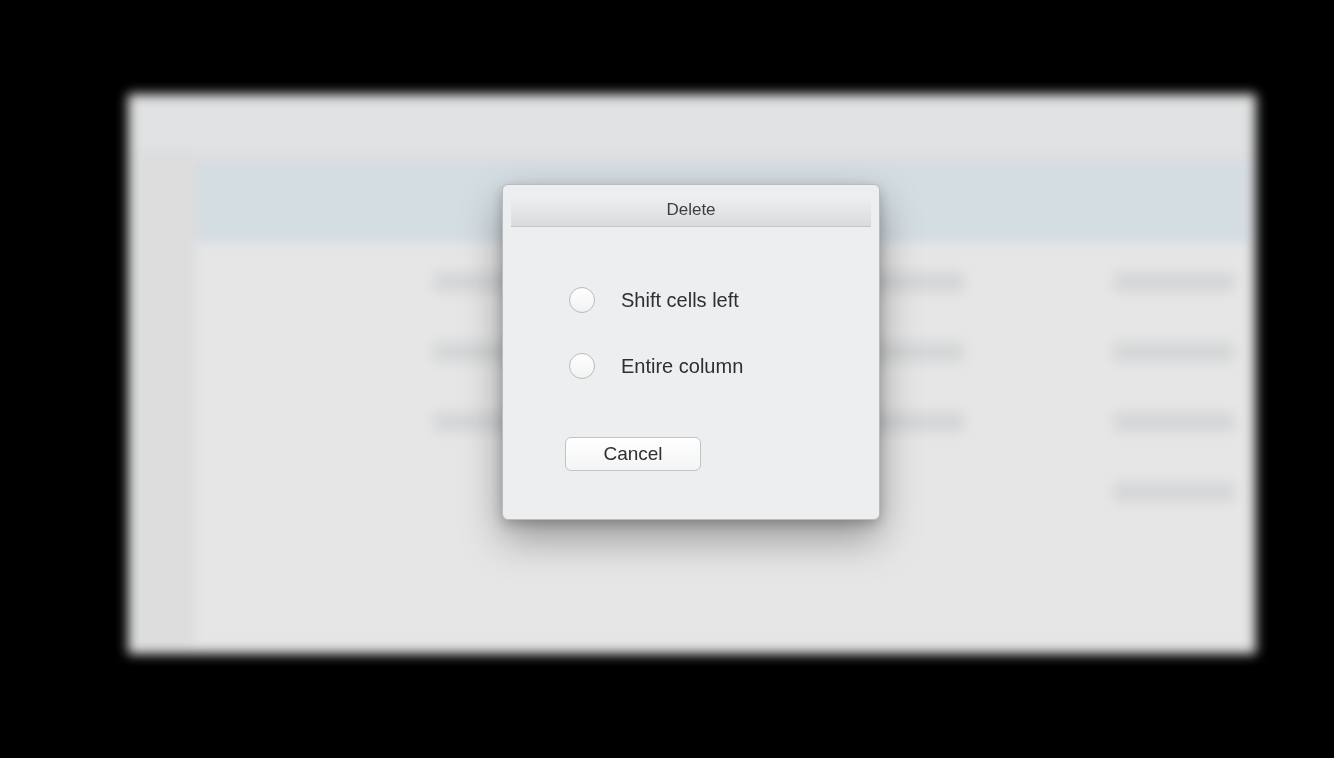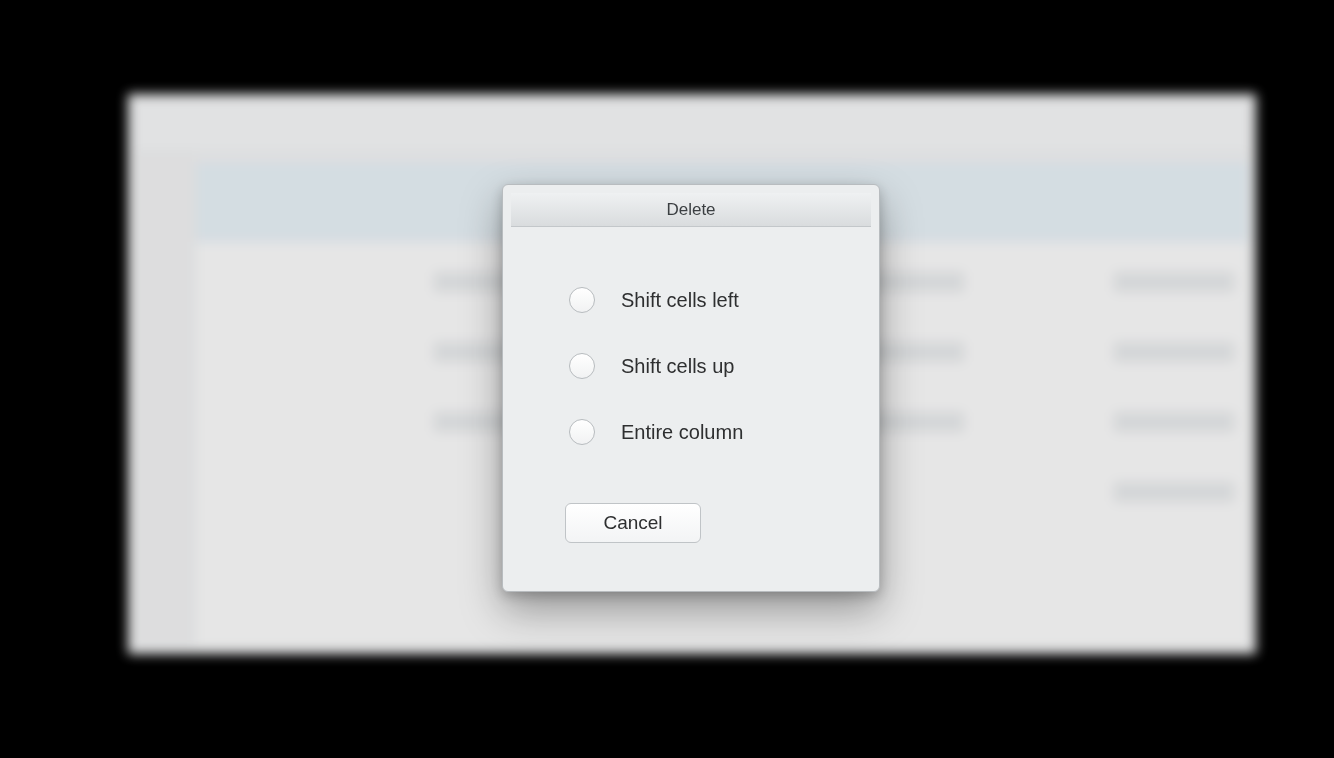--- a/index.html
+++ b/index.html
@@ -131,21 +131,21 @@
       transform: translate(-50%, -50%);
     }
     .button-row {
       display: flex;
       gap: 20px;
       justify-content: flex-start;
       padding-left: 4px;
     }
     .btn {
       min-width: 136px;
-      height: 40px;
+      height: 34px;
       border-radius: 6px;
       font-size: 19px;
       display: flex;
       align-items: center;
       justify-content: center;
       cursor: default;
       border: 1px solid #c0c4c7;
       background: linear-gradient(#ffffff, #f3f4f5);
       color: #2e2f30;
     }
@@ -181,24 +181,20 @@
     <span>Delete</span>
   </div>
   <div class="dialog-body">
     <div class="radio-group">
 
       <div class="radio-option">
         <span class="radio-circle"></span>
         <span>Shift cells left</span>
       </div>
 
-      <div class="radio-option">
-        <span class="radio-circle"></span>
-        <span>Shift cells up</span>
-      </div>
 
 
       <div class="radio-option">
         <span class="radio-circle"></span>
         <span>Entire column</span>
       </div>
 
     </div>
 
     <div class="button-row">

